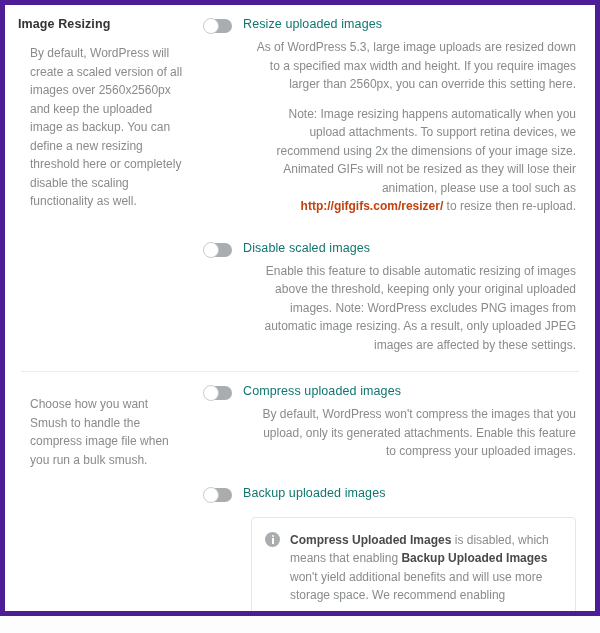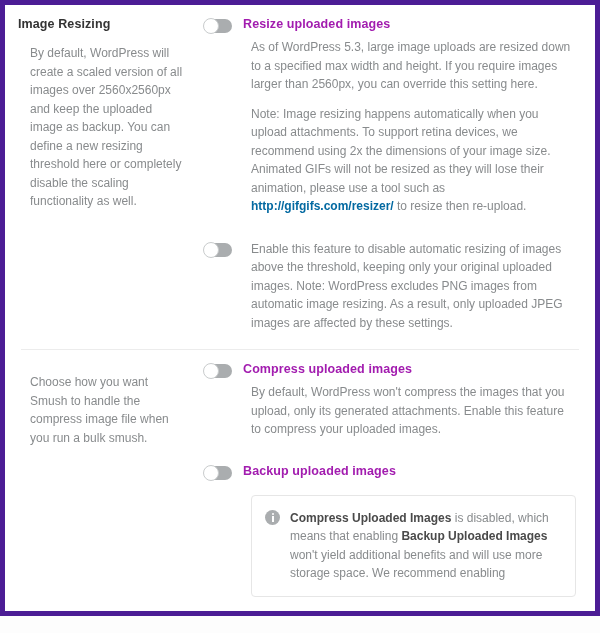--- a/index.html
+++ b/index.html
@@ -88,38 +88,39 @@
     background: #ffffff;
     border: 1px solid #c9cccd;
     box-sizing: border-box;
   }
   .field-body {
     flex: 1 1 auto;
     min-width: 0;
   }
   .field-label {
     font-size: 12.5px;
-    font-weight: bold;
-    color: #a21caf;
+    font-weight: normal;
+    color: #0f766e;
     line-height: 16px;
     margin: 0 0 6px 0;
     letter-spacing: 0.1px;
   }
   .field-desc {
     font-size: 12px;
     color: #888b8d;
     line-height: 18.5px;
     margin: 0 0 0 8px;
     padding-right: 6px;
+    text-align: right;
   }
   .field-desc + .field-desc {
     margin-top: 11px;
   }
   a.inline-link {
-    color: #0369a1;
+    color: #c2410c;
     text-decoration: none;
     font-weight: bold;
   }
 
   
   .notice {
     box-sizing: border-box;
     margin: 16px 6px 0 8px;
     border: 1px solid #e6e6e6;
     border-radius: 4px;
@@ -187,20 +188,21 @@
           <p class="field-desc">As of WordPress 5.3, large image uploads are resized down to a specified max width and height. If you require images larger than 2560px, you can override this setting here.</p>
           <p class="field-desc"><span>Note: Image resizing happens automatically when you upload attachments. To support retina devices, we recommend using 2x the dimensions of your image size. Animated GIFs will not be resized as they will lose their animation, please use a tool such as </span><a class="inline-link" href="#">http://gifgifs.com/resizer/</a><span> to resize then re-upload.</span></p>
         </div>
       </div>
 
       <div class="field">
         <div class="toggle">
           <span class="knob"></span>
         </div>
         <div class="field-body">
+          <div class="field-label">Disable scaled images</div>
           <p class="field-desc">Enable this feature to disable automatic resizing of images above the threshold, keeping only your original uploaded images. Note: WordPress excludes PNG images from automatic image resizing. As a result, only uploaded JPEG images are affected by these settings.</p>
         </div>
       </div>
 
     </div>
   </div>
 
   <div class="divider"></div>
 
   <div class="section">

